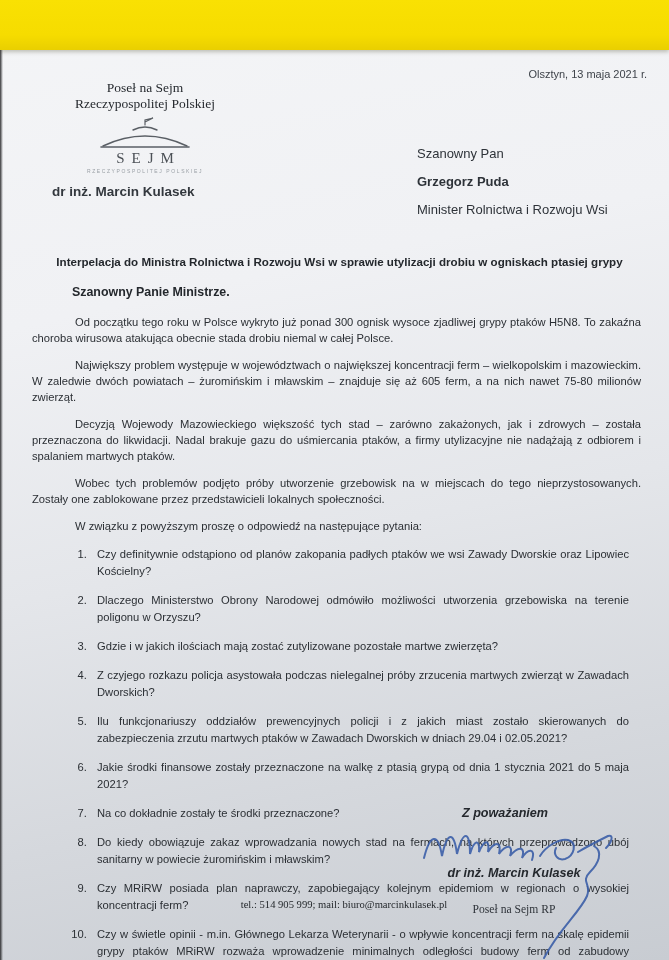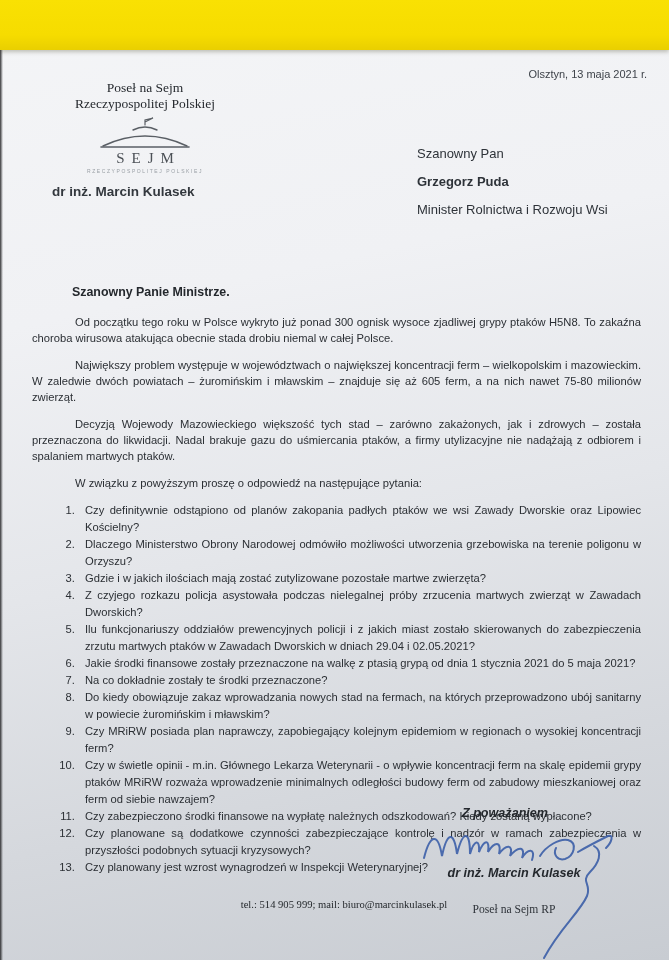--- a/index.html
+++ b/index.html
@@ -27,21 +27,21 @@
   .recipient div{margin-bottom:12px;line-height:16px;}
   .recipient .bold{font-weight:bold;}
   .subject{position:absolute;top:255px;left:36px;right:26px;text-align:center;
     font-size:11.6px;font-weight:bold;color:#24282d;}
   .greeting{position:absolute;top:285px;left:72px;font-size:12.4px;font-weight:bold;color:#24282d;}
   .body-block{position:absolute;top:314px;left:32px;width:609px;font-size:11.2px;line-height:16px;
     text-align:justify;color:#2b2f34;}
   .body-block p{margin:0 0 11px 0;text-indent:43px;}
   .q-intro{margin:0 0 9px 0;text-indent:43px;}
   ol.questions{margin:0;padding:0 0 0 46px;}
-  ol.questions li{text-align:justify;padding-left:7px;line-height:17px;margin:0;}
+  ol.questions li{text-align:justify;padding-left:7px;line-height:17px;margin:12px;}
   .valediction{position:absolute;top:806px;left:400px;width:210px;text-align:center;
     font-size:12.6px;font-weight:bold;font-style:italic;color:#24282d;}
   .sig-wrap{position:absolute;top:818px;left:418px;width:205px;height:142px;}
   .signer-name{position:absolute;top:866px;left:428px;width:172px;text-align:center;
     font-size:12.6px;font-weight:bold;font-style:italic;color:#24282d;}
   .signer-title{position:absolute;top:903px;left:428px;width:172px;text-align:center;
     font-size:11.6px;color:#2e3339;font-family:Liberation Serif, serif;}
   .footer{position:absolute;top:898px;left:118px;width:452px;text-align:center;
     font-family:"Liberation Serif","DejaVu Serif",serif;color:#1f2327;}
   .footer .f1{font-size:11.6px;font-weight:bold;line-height:14px;}
@@ -76,28 +76,30 @@
   </div>
 
   <div class="sender">dr inż. Marcin Kulasek</div>
 
   <div class="recipient">
     <div>Szanowny Pan</div>
     <div class="bold">Grzegorz Puda</div>
     <div>Minister Rolnictwa i Rozwoju Wsi</div>
   </div>
 
+  <div class="subject">Interpelacja do Ministra Rolnictwa i Rozwoju Wsi w sprawie utylizacji drobiu w ogniskach ptasiej grypy</div>
 
   <div class="greeting">Szanowny Panie Ministrze.</div>
 
   <div class="body-block">
     <div>
         <p>Od początku tego roku w Polsce wykryto już ponad 300 ognisk wysoce zjadliwej grypy ptaków H5N8. To zakaźna choroba wirusowa atakująca obecnie stada drobiu niemal w całej Polsce.</p>
         <p>Największy problem występuje w województwach o największej koncentracji ferm – wielkopolskim i mazowieckim. W zaledwie dwóch powiatach – żuromińskim i mławskim – znajduje się aż 605 ferm, a na nich nawet 75-80 milionów zwierząt.</p>
         <p>Decyzją Wojewody Mazowieckiego większość tych stad – zarówno zakażonych, jak i zdrowych – została przeznaczona do likwidacji. Nadal brakuje gazu do uśmiercania ptaków, a firmy utylizacyjne nie nadążają z odbiorem i spalaniem martwych ptaków.</p>
+        <p>Wobec tych problemów podjęto próby utworzenie grzebowisk na w miejscach do tego nieprzystosowanych. Zostały one zablokowane przez przedstawicieli lokalnych społeczności.</p>
       </div>
     <p class="q-intro">W związku z powyższym proszę o odpowiedź na następujące pytania:</p>
     <ol class="questions">
         <li>Czy definitywnie odstąpiono od planów zakopania padłych ptaków we wsi Zawady Dworskie oraz Lipowiec Kościelny?</li>
         <li>Dlaczego Ministerstwo Obrony Narodowej odmówiło możliwości utworzenia grzebowiska na terenie poligonu w Orzyszu?</li>
         <li>Gdzie i w jakich ilościach mają zostać zutylizowane pozostałe martwe zwierzęta?</li>
         <li>Z czyjego rozkazu policja asystowała podczas nielegalnej próby zrzucenia martwych zwierząt w Zawadach Dworskich?</li>
         <li>Ilu funkcjonariuszy oddziałów prewencyjnych policji i z jakich miast zostało skierowanych do zabezpieczenia zrzutu martwych ptaków w Zawadach Dworskich w dniach 29.04 i 02.05.2021?</li>
         <li>Jakie środki finansowe zostały przeznaczone na walkę z ptasią grypą od dnia 1 stycznia 2021 do 5 maja 2021?</li>
         <li>Na co dokładnie zostały te środki przeznaczone?</li>

